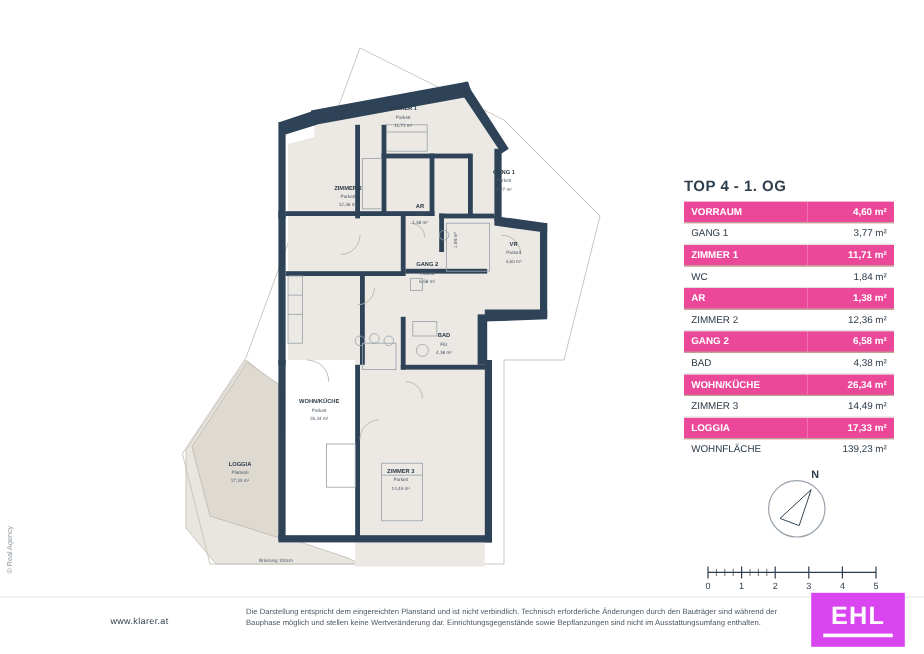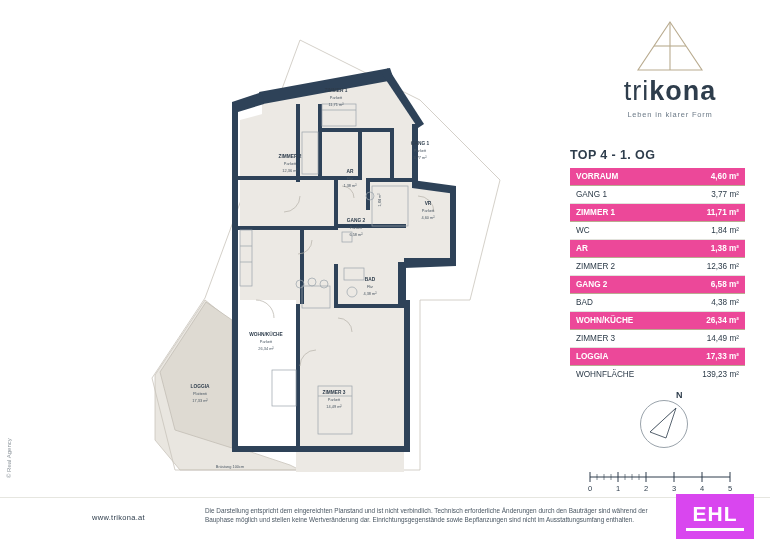--- a/index.html
+++ b/index.html
@@ -224,33 +224,20 @@
       </g>
       <g>
         <text class="lbln" x="200" y="388" text-anchor="middle">LOGGIA</text>
         <text class="lblsm" x="200" y="395" text-anchor="middle">Plattenti</text>
         <text class="lblsm" x="200" y="402" text-anchor="middle">17,33 m²</text>
       </g>
       <text class="lblsm" x="230" y="468" text-anchor="middle">Brüstung 100cm</text>
     </svg>
   </div>
 
-  <div class="brand">
-    <div class="brand-logo">
-      <svg width="72" height="56" viewBox="0 0 72 56">
-        <polygon points="36,4 68,52 4,52" fill="none" stroke="#b9ab8f" stroke-width="1.1"></polygon>
-        <line x1="36" y1="4" x2="36" y2="52" stroke="#b9ab8f" stroke-width="1.1"></line>
-        <line x1="20" y1="28" x2="52" y2="28" stroke="#b9ab8f" stroke-width="1.1"></line>
-      </svg>
-    </div>
-    <div class="brand-name">
-      <span class="light">tri</span><b>kona</b>
-    </div>
-    <div class="brand-sub">Leben in klarer Form</div>
-  </div>
 
   <div class="top-title">TOP 4 - 1. OG</div>
 
   <table class="tbl">
     <tbody>
       <tr class="hi">
           <td>VORRAUM</td>
           <td class="val">4,60 m²</td>
         </tr>
       <tr>
@@ -333,21 +320,21 @@
       <span style="left:5px;">0</span>
       <span style="left:33px;">1</span>
       <span style="left:61px;">2</span>
       <span style="left:89px;">3</span>
       <span style="left:117px;">4</span>
       <span style="left:145px;">5</span>
     </div>
   </div>
 
   <div class="footer-line"></div>
-  <div class="site">www.trikona.at</div>
+  <div class="site">www.klarer.at</div>
   <div class="disclaimer">Die Darstellung entspricht dem eingereichten Planstand und ist nicht verbindlich. Technisch erforderliche Änderungen durch den Bauträger sind während der Bauphase möglich und stellen keine Wertveränderung dar. Einrichtungsgegenstände sowie Bepflanzungen sind nicht im Ausstattungsumfang enthalten.</div>
   <div class="copyright">© Real Agency</div>
 
   <div class="ehl">
     <div class="txt">EHL</div>
     <div class="bar"></div>
   </div>
 
 </div>
 

